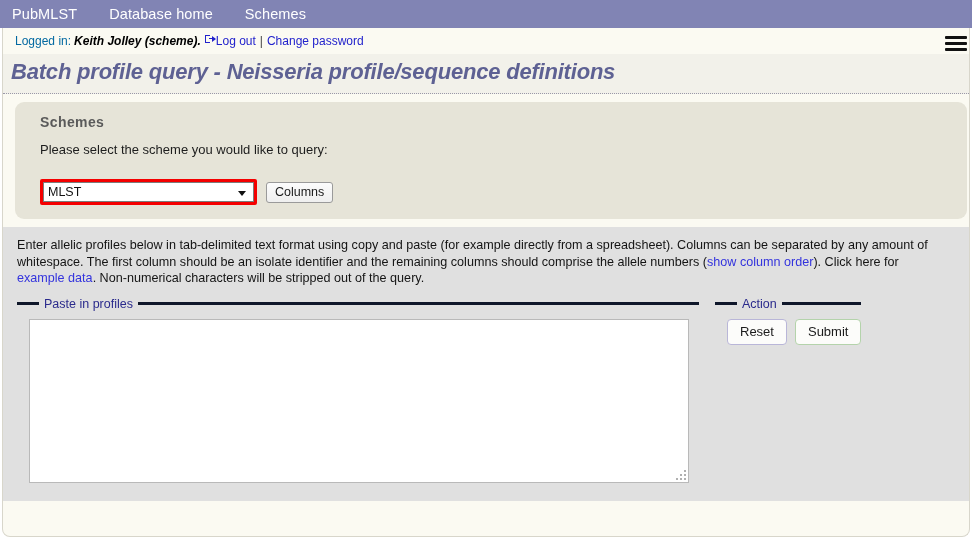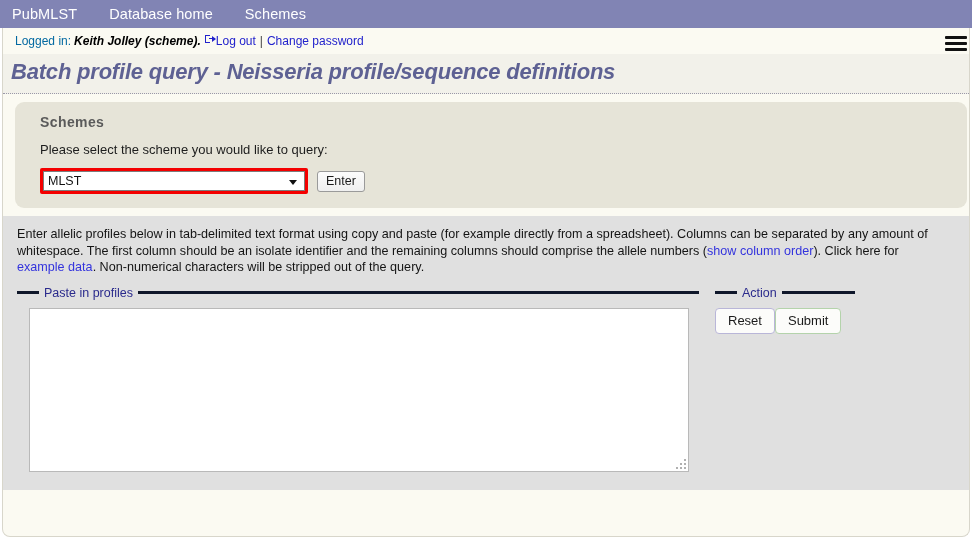--- a/index.html
+++ b/index.html
@@ -133,32 +133,32 @@
   #schemes h2 {
     margin: 0 0 12px 0;
     font-size: 14px;
     color: #5a5a5a;
     font-weight: bold;
     letter-spacing: .4px;
   }
   #schemes .instr {
     font-size: 13px;
     color: #1d1d1d;
-    margin-bottom: 11px;
+    margin-bottom: 22px;
   }
   .select-row { display: flex; align-items: center; gap: 9px; }
   .select-hl {
     border: 3px solid #f40000;
     border-radius: 2px;
     padding: 0;
     display: inline-block;
     line-height: 0;
   }
   .fake-select {
-    width: 262px;
+    width: 211px;
     height: 20px;
     background: #ffffff;
     border: 1px solid #7c7c7c;
     font-size: 12.5px;
     color: #111;
     display: flex;
     align-items: center;
     padding: 0 4px;
     line-height: normal;
     position: relative;
@@ -236,21 +236,21 @@
     width: 11px; height: 11px;
     pointer-events: none;
   }
   .grip i {
     position: absolute;
     width: 2px; height: 2px;
     background: #b0b0b0;
     display: block;
   }
 
-  .action-btns { display: flex; gap: 0; }
+  .action-btns { display: flex; gap: 8px; margin-left: 12px; }
   .btn {
     background: #fcfcfa;
     border-radius: 4px;
     font-size: 13px;
     color: #1b1b1b;
     padding: 4px 12px 5px 12px;
     font-family: "Liberation Sans", sans-serif;
     cursor: pointer;
   }
   #btn-reset { border: 1px solid #b9b6d8; }
@@ -295,21 +295,21 @@
   <div id="schemes">
     <h2>Schemes</h2>
     <div class="instr">Please select the scheme you would like to query:</div>
     <div class="select-row">
       <span class="select-hl">
         <span class="fake-select">
           <span>MLST</span>
           <span class="caret"></span>
         </span>
       </span>
-      <button class="btn-select">Enter</button>
+      <button class="btn-select">Columns</button>
     </div>
   </div>
 
   <div id="querypanel">
     <p class="blurb"><span>Enter allelic profiles below in tab-delimited text format using copy and paste (for example directly from a spreadsheet). Columns can be separated by any amount of whitespace. The first column should be an isolate identifier and the remaining columns should comprise the allele numbers (</span><a href="#">show column order</a><span>). Click here for </span><a href="#">example data</a><span>. Non-numerical characters will be stripped out of the query.</span></p>
 
     <div class="row-fields">
 
       <fieldset class="box" id="fs-paste">
         <legend>Paste in profiles</legend>

